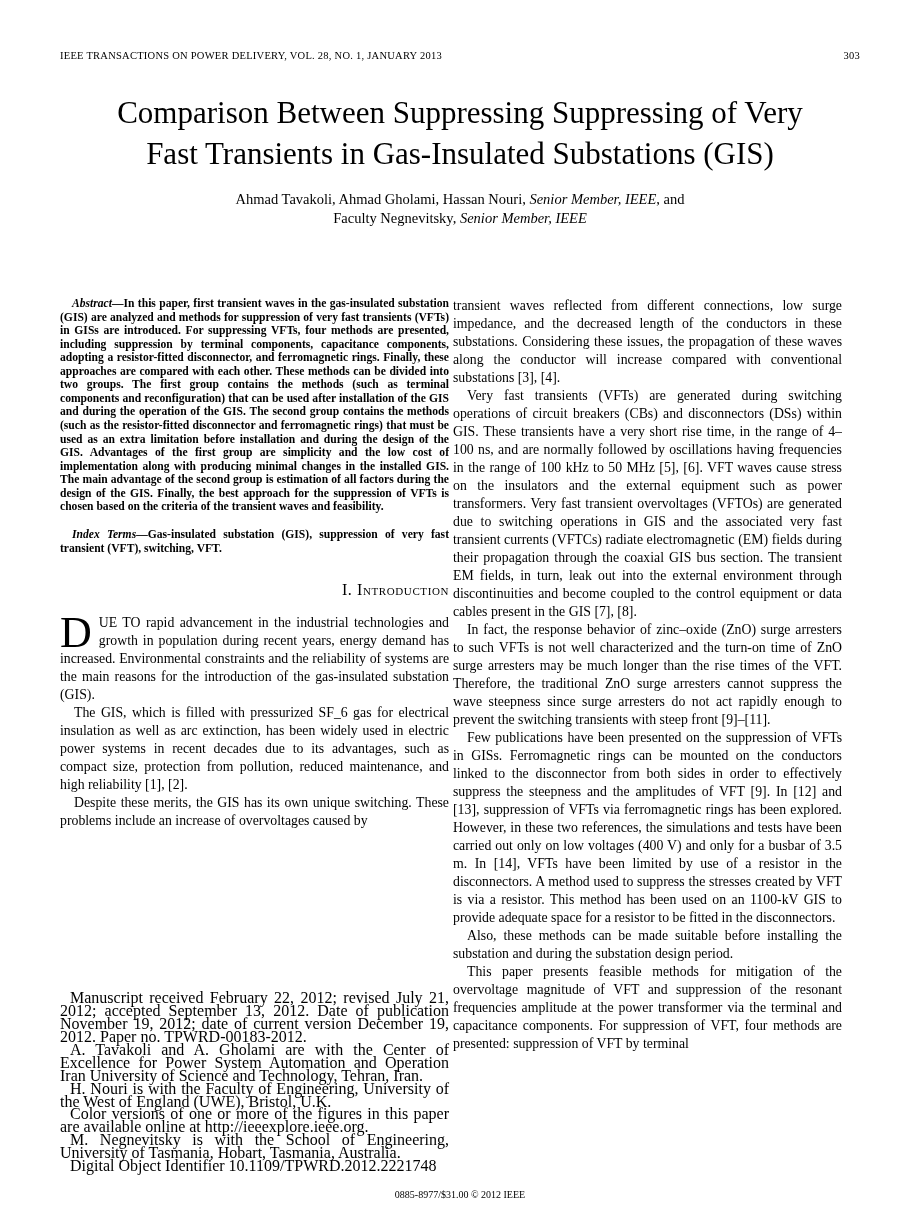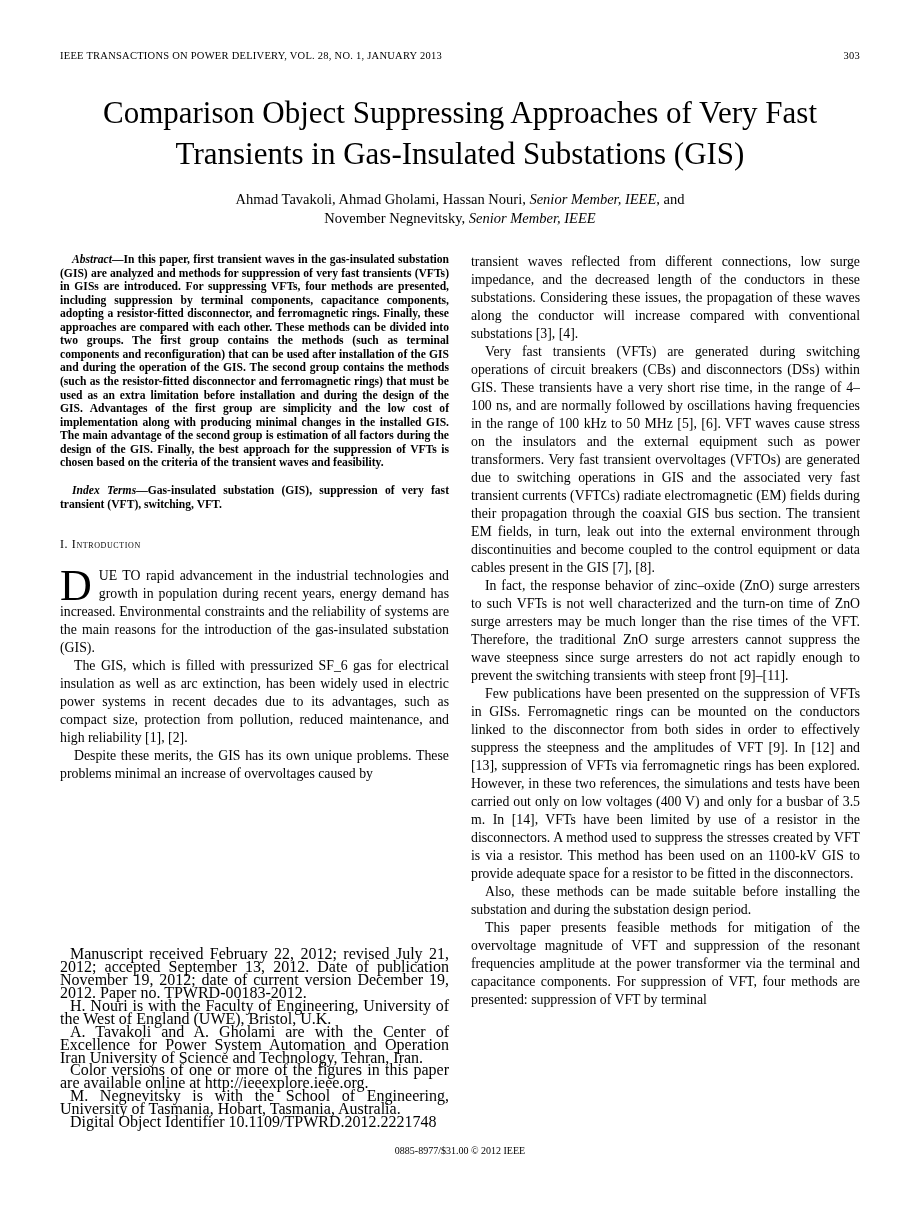--- a/index.html
+++ b/index.html
@@ -35,42 +35,42 @@
   }
   .authors {
     text-align: center;
     margin-top: 15px;
     font-size: 14.5px;
     line-height: 1.35;
   }
   .it { font-style: italic; text-align: center; }
   .columns {
     display: flex;
-    gap: 22px;
-    margin-top: 24px;
+    gap: 4px;
+    margin-top: 68px;
     height: 876px;
   }
   .col {
     width: 389px;
     flex: 0 0 389px;
   }
   .col-left { display: flex; flex-direction: column; }
   .abstract {
     font-size: 11.6px;
     font-weight: bold;
     line-height: 1.17;
     text-align: justify;
     text-indent: 12px;
   }
   .index-terms { margin-top: 14px; }
   .lead-label { font-style: italic; }
   .section-heading {
-    font-size: 12px;
+    font-size: 16px;
     font-weight: normal;
-    text-align: left;
+    text-align: right;
     margin-top: 26px;
     font-variant: small-caps;
     letter-spacing: 0.6px;
   }
   .body-text {
     font-size: 13.8px;
     line-height: 18px;
     text-align: justify;
   }
   .indent { text-indent: 14px; }
@@ -98,44 +98,44 @@
 </head>
 <body>
 
 <div class="page">
 
   <header class="running-head">
     <span>IEEE TRANSACTIONS ON POWER DELIVERY, VOL. 28, NO. 1, JANUARY 2013</span>
     <span>303</span>
   </header>
 
-  <h1 class="paper-title">Comparison Object Suppressing Approaches of Very Fast Transients in Gas-Insulated Substations (GIS)</h1>
+  <h1 class="paper-title">Comparison Between Suppressing Suppressing of Very Fast Transients in Gas-Insulated Substations (GIS)</h1>
 
   <div class="authors">
     <div><span>Ahmad Tavakoli,  Ahmad Gholami,  Hassan Nouri, </span><span class="it">Senior Member, IEEE</span><span>, and</span></div>
-    <div><span>November Negnevitsky, </span><span class="it">Senior Member, IEEE</span></div>
+    <div><span>Faculty Negnevitsky, </span><span class="it">Senior Member, IEEE</span></div>
   </div>
 
   <div class="columns">
 
     <div class="col col-left">
       <p class="abstract"><span class="lead-label">Abstract—</span><span>In this paper, first transient waves in the gas-insulated substation (GIS) are analyzed and methods for suppression of very fast transients (VFTs) in GISs are introduced. For suppressing VFTs, four methods are presented, including suppression by terminal components, capacitance components, adopting a resistor-fitted disconnector, and ferromagnetic rings. Finally, these approaches are compared with each other. These methods can be divided into two groups. The first group contains the methods (such as terminal components and reconfiguration) that can be used after installation of the GIS and during the operation of the GIS. The second group contains the methods (such as the resistor-fitted disconnector and ferromagnetic rings) that must be used as an extra limitation before installation and during the design of the GIS. Advantages of the first group are simplicity and the low cost of implementation along with producing minimal changes in the installed GIS. The main advantage of the second group is estimation of all factors during the design of the GIS. Finally, the best approach for the suppression of VFTs is chosen based on the criteria of the transient waves and feasibility.</span></p>
 
       <p class="abstract index-terms"><span class="lead-label">Index Terms—</span><span>Gas-insulated substation (GIS), suppression of very fast transient (VFT), switching, VFT.</span></p>
 
       <h2 class="section-heading">I. Introduction</h2>
 
       <p class="body-text first-par"><span class="dropcap">D</span><span>UE TO rapid advancement in the industrial technologies and growth in population during recent years, energy demand has increased. Environmental constraints and the reliability of systems are the main reasons for the introduction of the gas-insulated substation (GIS).</span></p>
       <p class="body-text indent">The GIS, which is filled with pressurized SF_6 gas for electrical insulation as well as arc extinction, has been widely used in electric power systems in recent decades due to its advantages, such as compact size, protection from pollution, reduced maintenance, and high reliability [1], [2].</p>
-      <p class="body-text indent">Despite these merits, the GIS has its own unique problems. These problems minimal an increase of overvoltages caused by</p>
+      <p class="body-text indent">Despite these merits, the GIS has its own unique switching. These problems include an increase of overvoltages caused by</p>
 
       <div class="footnote">
         <p>Manuscript received February 22, 2012; revised July 21, 2012; accepted September 13, 2012. Date of publication November 19, 2012; date of current version December 19, 2012. Paper no. TPWRD-00183-2012.</p>
+        <p>A. Tavakoli and A. Gholami are with the Center of Excellence for Power System Automation and Operation Iran University of Science and Technology, Tehran, Iran.</p>
         <p>H. Nouri is with the Faculty of Engineering, University of the West of England (UWE), Bristol, U.K.</p>
-        <p>A. Tavakoli and A. Gholami are with the Center of Excellence for Power System Automation and Operation Iran University of Science and Technology, Tehran, Iran.</p>
         <p>Color versions of one or more of the figures in this paper are available online at http://ieeexplore.ieee.org.</p>
         <p>M. Negnevitsky is with the School of Engineering, University of Tasmania, Hobart, Tasmania, Australia.</p>
         <p>Digital Object Identifier 10.1109/TPWRD.2012.2221748</p>
       </div>
     </div>
 
     <div class="col">
       <p class="body-text">transient waves reflected from different connections, low surge impedance, and the decreased length of the conductors in these substations. Considering these issues, the propagation of these waves along the conductor will increase compared with conventional substations [3], [4].</p>
       <p class="body-text indent">Very fast transients (VFTs) are generated during switching operations of circuit breakers (CBs) and disconnectors (DSs) within GIS. These transients have a very short rise time, in the range of 4–100 ns, and are normally followed by oscillations having frequencies in the range of 100 kHz to 50 MHz [5], [6]. VFT waves cause stress on the insulators and the external equipment such as power transformers. Very fast transient overvoltages (VFTOs) are generated due to switching operations in GIS and the associated very fast transient currents (VFTCs) radiate electromagnetic (EM) fields during their propagation through the coaxial GIS bus section. The transient EM fields, in turn, leak out into the external environment through discontinuities and become coupled to the control equipment or data cables present in the GIS [7], [8].</p>
       <p class="body-text indent">In fact, the response behavior of zinc–oxide (ZnO) surge arresters to such VFTs is not well characterized and the turn-on time of ZnO surge arresters may be much longer than the rise times of the VFT. Therefore, the traditional ZnO surge arresters cannot suppress the wave steepness since surge arresters do not act rapidly enough to prevent the switching transients with steep front [9]–[11].</p>

